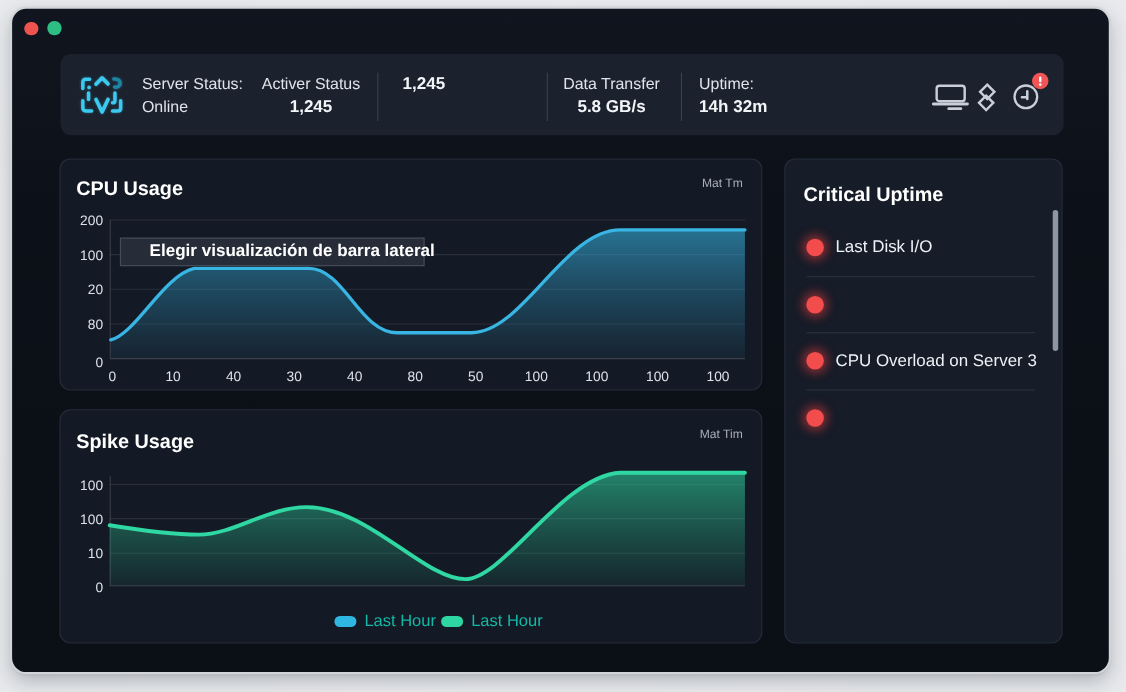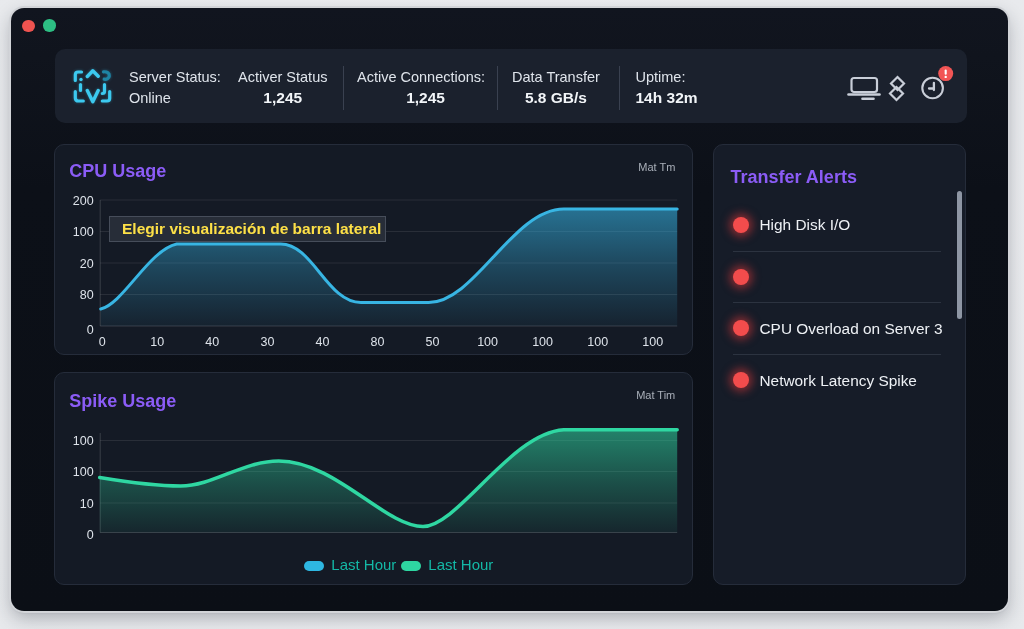--- a/index.html
+++ b/index.html
@@ -20,27 +20,27 @@
     position:absolute; left:44px; top:41px; width:912px; height:74px;
     background:#1b212d; border-radius:10px;
   }
   .hgroup { position:absolute; top:18px; }
   .hlabel { font-size:14.5px; color:#dfe4eb; line-height:21px; }
   .hvalue { font-size:15.5px; color:#f2f5f8; font-weight:700; line-height:20px;text-align:center; }
   .hsep { position:absolute; top:17px; width:1px; height:44px; background:#3a4150; }
   .card {
     position:absolute; background:#141a25; border:1px solid #252c3a; border-radius:10px;
   }
-  .card-title { position:absolute; left:14px; font-size:18px; font-weight:700; color:#8b5cf6; }
+  .card-title { position:absolute; left:14px; font-size:18px; font-weight:700; color:#ffffff; }
   .card-sub { position:absolute; font-size:11px; color:#a9afb9; }
   .tooltip {
     position:absolute; left:98px; top:208px; width:277px; height:26px;
     background:#272d38; border:1px solid #464d5a; z-index:5;
-    font-size:15.5px; font-weight:700; color:#fde047; line-height:24px;
-    padding-left:12px; letter-spacing:0px; white-space:nowrap;
+    font-size:15.5px; font-weight:700; color:#ffffff; line-height:24px;
+    padding-left:26px; letter-spacing:0px; white-space:nowrap;
   }
   .alert-dot { position:absolute; width:16px; height:16px; border-radius:50%; background:#f24c4c;
     box-shadow:0 0 9px 3.5px rgba(242,60,60,0.5); }
   .alert-text { position:absolute; left:46px; font-size:15.4px; color:#eef1f5; white-space:nowrap; }
   .alert-sep { position:absolute; left:19px; width:208px; height:1px; background:#2c3340; }
   .scrollbar { position:absolute; width:5px; border-radius:3px; background:#8e96a4; }
   .legend { position:absolute; font-size:15px; color:#14b8a6; }
   .pill { display:inline-block; width:20px; height:9.5px; border-radius:5px; vertical-align:-1px; margin-right:7px; }
   svg { position:absolute; overflow:visible; }
   .axis-label { font-size:12.5px; fill:#dde2e9; }
@@ -70,21 +70,20 @@
     <div class="hgroup" style="left:74px;">
       <div class="hlabel">Server Status:</div>
       <div class="hlabel">Online</div>
     </div>
     <div class="hgroup" style="left:183px;">
       <div class="hlabel">Activer Status</div>
       <div class="hvalue">1,245</div>
     </div>
     <div class="hsep" style="left:288px;"></div>
         <div class="hgroup" style="left:302px;">
-      <div class="hlabel">Active Connections:</div>
       <div class="hvalue" style="padding-left:9px;">1,245</div>
     </div>
     <div class="hsep" style="left:442px;"></div>
     <div class="hgroup" style="left:457px;">
       <div class="hlabel">Data Transfer</div>
       <div class="hvalue">5.8 GB/s</div>
     </div>
     <div class="hsep" style="left:563.5px;"></div>
     <div class="hgroup" style="left:580.5px;">
       <div class="hlabel">Uptime:</div>
@@ -180,26 +179,25 @@
         <text x="38.7" y="103">100</text>
         <text x="38.7" y="134.5">10</text>
         <text x="38.7" y="165.5">0</text>
       </g>
     </svg>
     <div class="legend" style="left:249px; top:183px;"><span class="pill" style="background:#2eb7e2;"></span>Last Hour</div>
     <div class="legend" style="left:346px; top:183px;"><span class="pill" style="background:#2ed6a1;"></span>Last Hour</div>
   </div>
 
   <div class="card" style="left:701.5px; top:136px; width:253.5px; height:440.5px; background:#161c28;">
-    <div class="card-title" style="left:17px; top:22px;">Transfer Alerts</div>
+    <div class="card-title" style="left:17px; top:22px;">Critical Uptime</div>
     <div class="alert-dot" style="left:19px; top:71.7px;"></div>
-    <div class="alert-text" style="top:71.2px;">High Disk I/O</div>
+    <div class="alert-text" style="top:71.2px;">Last Disk I/O</div>
     <div class="alert-sep" style="top:105.6px;"></div>
     <div class="alert-dot" style="left:19px; top:123.5px;"></div>
     <div class="alert-sep" style="top:157.4px;"></div>
     <div class="alert-dot" style="left:19px; top:175.3px;"></div>
     <div class="alert-text" style="top:174.7px;">CPU Overload on Server 3</div>
     <div class="alert-sep" style="top:209.2px;"></div>
     <div class="alert-dot" style="left:19px; top:227px;"></div>
-    <div class="alert-text" style="top:226.5px;">Network Latency Spike</div>
     <div class="scrollbar" style="left:243px; top:46px; height:128px;"></div>
   </div>
 </div>
 
 </body></html>

